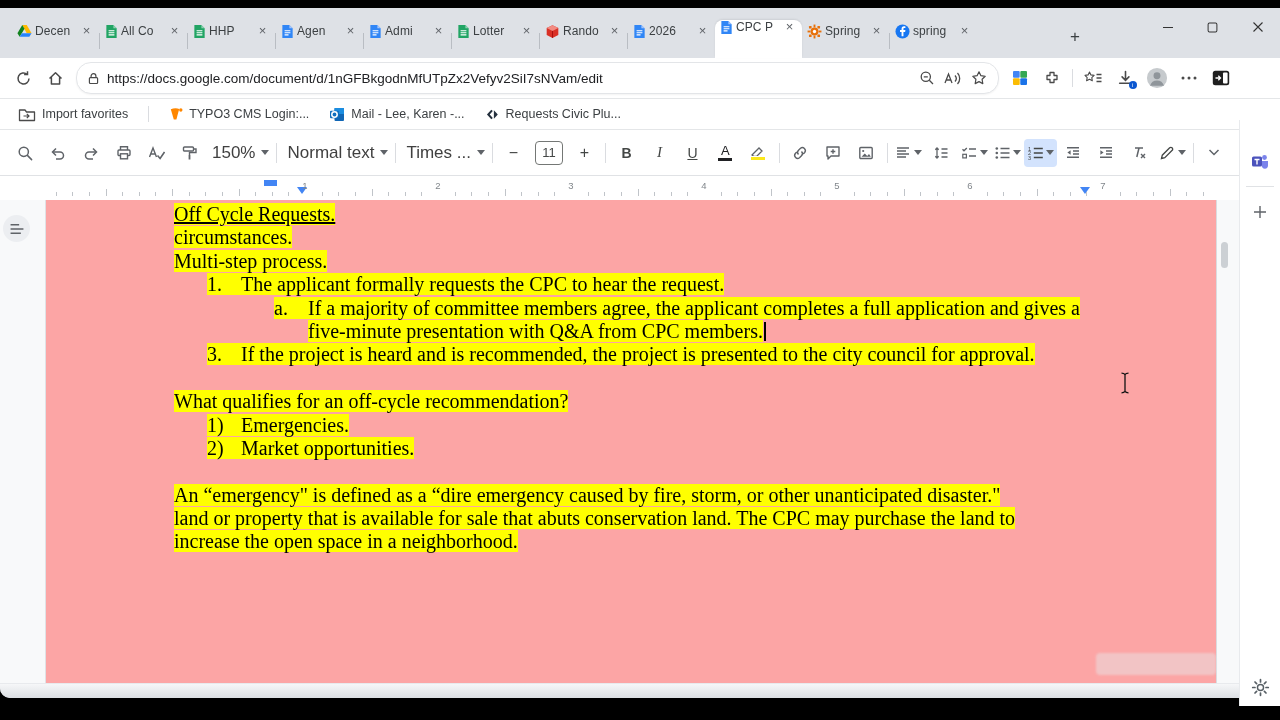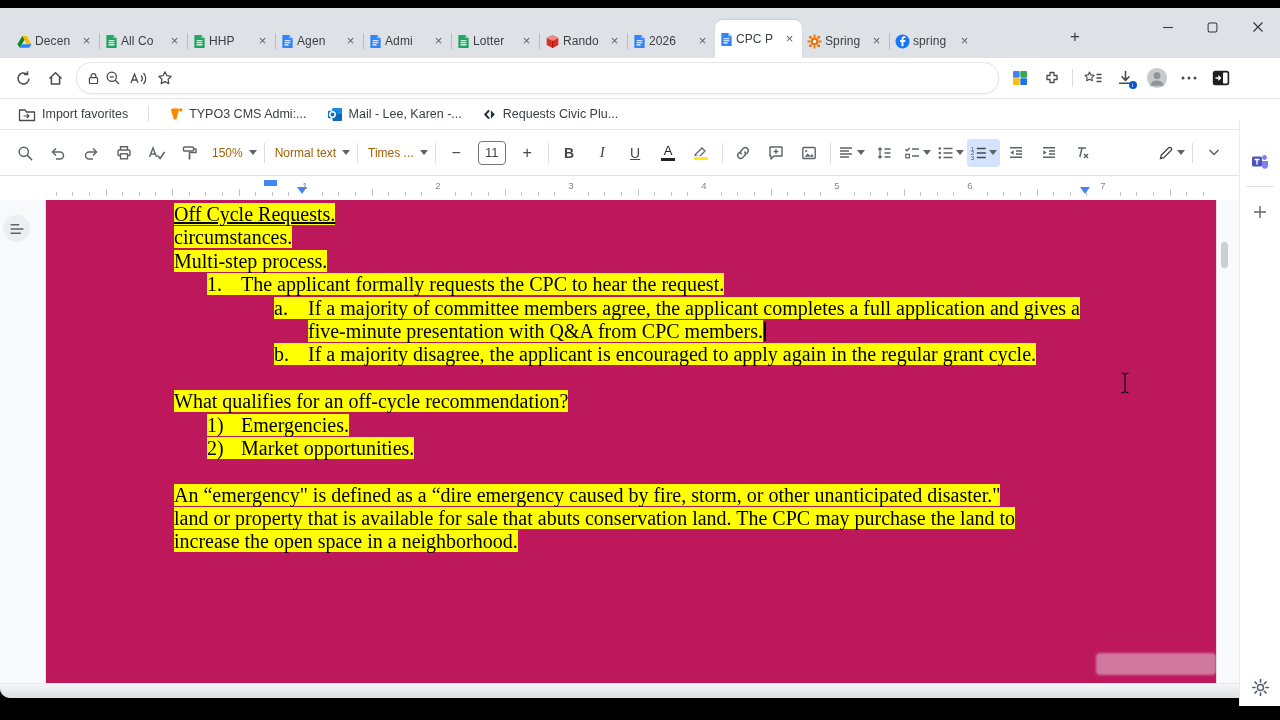--- a/index.html
+++ b/index.html
@@ -8,21 +8,21 @@
   .ic{display:inline-flex;align-items:center;justify-content:center}
 
   
   #browser{position:absolute;top:8px;left:0;right:0;bottom:22px;background:#dee1e6;
            border-radius:0 0 10px 10px;display:flex;flex-direction:column;overflow:hidden}
   #winbottom{height:14px;background:linear-gradient(#f6f7f8,#dcdfe3);border-top:1px solid #e8eaed}
 
   
   #tabrow{height:50px;position:relative;flex:none}
   #tabs{position:absolute;left:12px;bottom:0;display:flex;align-items:flex-end;height:40px}
-  .tab{width:87px;height:34px;display:flex;align-items:center;padding:0 5px;box-sizing:border-box;
+  .tab{width:87px;height:34px;display:flex;align-items:flex-start;padding:0 5px;box-sizing:border-box;
        border-radius:8px 8px 0 0;color:#3c4043;font-size:12px;cursor:default;position:relative}
   .tab.active{background:#fff;height:38px;box-shadow:0 -1px 2px rgba(0,0,0,.08)}
   .tabdiv{width:1px;height:16px;background:#9aa0a6;opacity:.55;margin-bottom:9px}
   .tab-label{flex:1;overflow:hidden;white-space:nowrap;margin:0 3px;letter-spacing:.1px}
   .tab-close{width:15px;height:15px;border-radius:50%;font-size:13px;line-height:14px;text-align:center;color:#5f6368}
   .tabfav svg{flex:none}
   #newtab{position:absolute;left:1062px;bottom:8px;width:26px;height:26px;border-radius:50%;
           display:flex;align-items:center;justify-content:center;font-size:17px;color:#3c4043}
   #wincontrols{position:absolute;right:0;top:0;display:flex}
   .wcbtn{width:45px;height:38px;display:flex;align-items:center;justify-content:center}
@@ -44,39 +44,39 @@
   .bmsep{width:1px;height:16px;background:#dadce0;margin:0 8px}
 
   
   #docsbar{height:45px;background:#fff;border-bottom:1px solid #e0e2e5;display:flex;align-items:center;
            padding:0 50px 0 8px;flex:none}
   .tbtn{height:28px;min-width:27px;padding:0 3px;border-radius:4px;display:flex;align-items:center;
         justify-content:center;gap:3px;flex:none}
   .tbtn.active{background:#d3e3fd}
   .tsep{width:1px;height:20px;background:#dadce0;margin:0 4px;flex:none}
   .tspacer{flex:1}
-  .tsel{font-size:12px;color:#a16207;white-space:nowrap;padding:0 3px}
+  .tsel{font-size:17px;color:#404040;white-space:nowrap;padding:0 3px}
   .sizebox{width:26px;height:22px;border:1px solid #747775;border-radius:4px;font-size:13px;color:#444746;
            display:flex;align-items:center;justify-content:center;margin:0 2px}
   .g-bold{font-weight:bold;font-size:14px;color:#444746}
   .g-italic{font-style:italic;font-family:"Liberation Serif",serif;font-size:15px;color:#444746}
   .g-underline{text-decoration:underline;font-size:14px;color:#444746}
   .g-font-size-decrease,.g-font-size-increase{font-size:16px;color:#444746}
 
   
   #ruler{height:24px;background:#fff;position:relative;flex:none}
   .rtick{position:absolute;bottom:4px;width:1px;background:#c0c4c9}
   .rnum{position:absolute;top:4px;font-size:9.5px;color:#80868b;transform:translateX(-50%)}
   .mk-rect{position:absolute;left:264px;top:4px;width:13px;height:6px;background:#4285f4}
   .mk-tri{position:absolute;width:0;height:0;border-left:5px solid transparent;border-right:5px solid transparent;
           border-top:7px solid #4285f4;top:11px}
 
   
   #canvas{flex:1;background:#f8f9fa;position:relative;overflow:hidden}
-  #page{position:absolute;left:45px;top:0;bottom:0;width:1172px;background:#be185d;
+  #page{position:absolute;left:45px;top:0;bottom:0;width:1172px;background:#fca5a5;
         border-left:1px solid #e0e2e5;border-right:1px solid #dadce0;box-sizing:border-box}
   #doclines{position:absolute;left:128px;top:3px;right:10px;
             font-family:"Liberation Serif","DejaVu Serif",serif;font-size:20px;color:#000}
   .line{height:23.4px;line-height:23.4px;white-space:nowrap}
   .hl{background:#ffff00}
   .u{text-decoration:underline}
   .ind1{padding-left:33px}.ind2{padding-left:100px}.ind3{padding-left:134px}
   .marker{display:inline-block;width:34px}
   .caret{display:inline-block;width:2px;height:19px;background:#000;vertical-align:-3px;margin-left:1px}
   #outlinebtn{position:absolute;left:3px;top:15px;width:27px;height:27px;border-radius:50%;background:#eceef1;
@@ -280,20 +280,21 @@
           </svg>
         </span>
       </div>
     <div id="addresspill">
       <span class="ic">
           <svg viewBox="0 0 14 14" width="13" height="13">
             <rect x="2.6" y="6" width="8.8" height="6.4" rx="1" fill="none" stroke="#4a4a4a" stroke-width="1.3"></rect>
             <path d="M4.4 6V4.4a2.6 2.6 0 0 1 5.2 0V6" fill="none" stroke="#4a4a4a" stroke-width="1.3"></path>
           </svg>
         </span>
+      <span id="urltext">https://docs.google.com/document/d/1nGFBkgodnMfUTpZx2Vefyv2SiI7sNVam/edit</span>
       <span class="pillbtn">
           <span class="ic">
             <svg viewBox="0 0 16 16" width="16" height="16">
               <circle cx="6.8" cy="6.8" r="4.6" fill="none" stroke="#4a4a4a" stroke-width="1.3"></circle>
               <path d="M10.3 10.3L14 14M4.8 6.8h4" stroke="#4a4a4a" stroke-width="1.3"></path>
             </svg>
           </span>
         </span>
       <span class="pillbtn">
           <span class="ic">
@@ -387,21 +388,21 @@
         <span>Import favorites</span>
       </div>
       <div class="bmsep"></div>
       <div class="bmitem">
         <span class="ic">
           <svg viewBox="0 0 14 14" width="14" height="14">
             <path d="M1.8 2.2c2.6-1 6-1.1 8.4-.3L7.4 12.4H4.8z" fill="#ff8700"></path>
             <circle cx="11.8" cy="3" r="1.7" fill="#ff8700"></circle>
           </svg>
         </span>
-        <span>TYPO3 CMS Admi:...</span>
+        <span>TYPO3 CMS Login:...</span>
       </div>
       <div class="bmitem">
         <span class="ic">
           <svg viewBox="0 0 16 15" width="16" height="15">
             <rect x="5.5" y="1" width="9.5" height="13" rx="1" fill="#1066b5"></rect>
             <rect x="5.5" y="1" width="9.5" height="6" fill="#1b8de0"></rect>
             <rect x="1" y="3.8" width="9" height="7.5" rx="1" fill="#106ebe"></rect>
             <circle cx="5.5" cy="7.5" r="2.7" fill="none" stroke="#fff" stroke-width="1.5"></circle>
           </svg>
         </span>
@@ -756,21 +757,21 @@
         </span>
     </div>
     <div id="page">
       <div id="doclines">
           <div class="line "><span class="hl"><span class="u">Off Cycle Requests.</span></span></div>
           <div class="line "><span class="hl"><span class="">circumstances.</span></span></div>
           <div class="line "><span class="hl"><span class="">Multi-step process.</span></span></div>
           <div class="line ind1"><span class="hl"><span class="marker">1.</span><span class="">The applicant formally requests the CPC to hear the request.</span></span></div>
           <div class="line ind2"><span class="hl"><span class="marker">a.</span><span class="">If a majority of committee members agree, the applicant completes a full application and gives a</span></span></div>
           <div class="line ind3"><span class="hl"><span class="">five-minute presentation with Q&amp;A from CPC members.</span></span><span class="caret"></span></div>
-          <div class="line ind2"><span class="hl"><span class="marker">b.</span><span class="">If a majority disagree, the applicant is encouraged to apply again in the regular grant cycle.</span></span></div>
+          <div class="line ind1"><span class="hl"><span class="marker">3.</span><span class="">If the project is heard and is recommended, the project is presented to the city council for approval.</span></span></div>
           <div class="line "></div>
           <div class="line "><span class="hl"><span class="">What qualifies for an off-cycle recommendation?</span></span></div>
           <div class="line ind1"><span class="hl"><span class="marker">1)</span><span class="">Emergencies.</span></span></div>
           <div class="line ind1"><span class="hl"><span class="marker">2)</span><span class="">Market opportunities.</span></span></div>
           <div class="line "></div>
           <div class="line "><span class="hl"><span class="">An “emergency" is defined as a “dire emergency caused by fire, storm, or other unanticipated disaster."</span></span></div>
           <div class="line "><span class="hl"><span class="">land or property that is available for sale that abuts conservation land. The CPC may purchase the land to</span></span></div>
           <div class="line "><span class="hl"><span class="">increase the open space in a neighborhood.</span></span></div>
           <div class="line "></div>
         </div>

